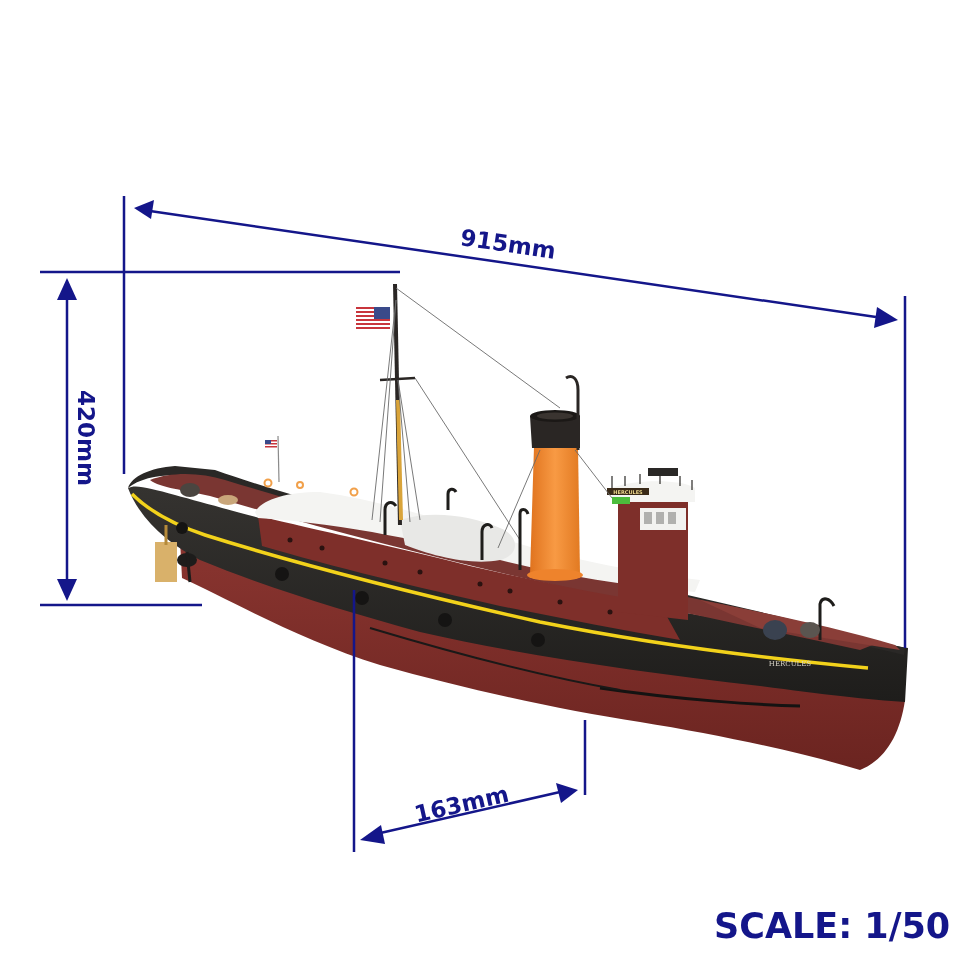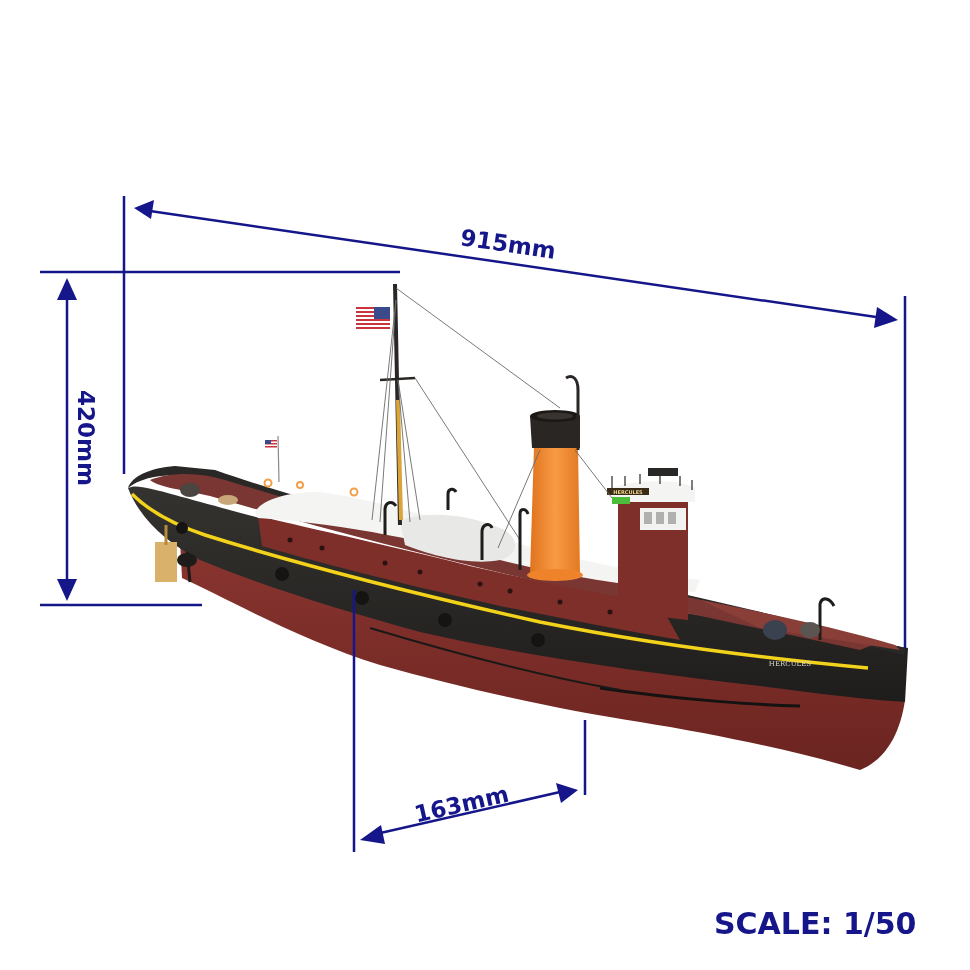--- a/index.html
+++ b/index.html
@@ -2,21 +2,21 @@
 <html><head>
   <meta charset="utf-8">
   <style>
     html, body { margin: 0; padding: 0; background: #ffffff; }
     body { width: 970px; height: 970px; overflow: hidden; position: relative; }
     #stage { position: absolute; left: 0; top: 0; width: 970px; height: 970px; }
     svg text { font-family: "DejaVu Sans", "Liberation Sans", sans-serif; font-weight: bold; }
     .scale-label {
       position: absolute; left: 714px; top: 906px;
       font-family: "DejaVu Sans", "Liberation Sans", sans-serif;
-      font-weight: bold; font-size: 30px; color: #14168a; letter-spacing: 0px;
+      font-weight: bold; font-size: 35px; color: #14168a; letter-spacing: 0px;
     }
   </style>
 </head>
 <body>
 
 <div id="stage">
   <svg width="970" height="970" viewBox="0 0 970 970" xmlns="http://www.w3.org/2000/svg">
     <defs>
       <linearGradient id="hullRed" x1="0" y1="0" x2="0" y2="1">
         <stop offset="0" stop-color="#8a3530"></stop>

